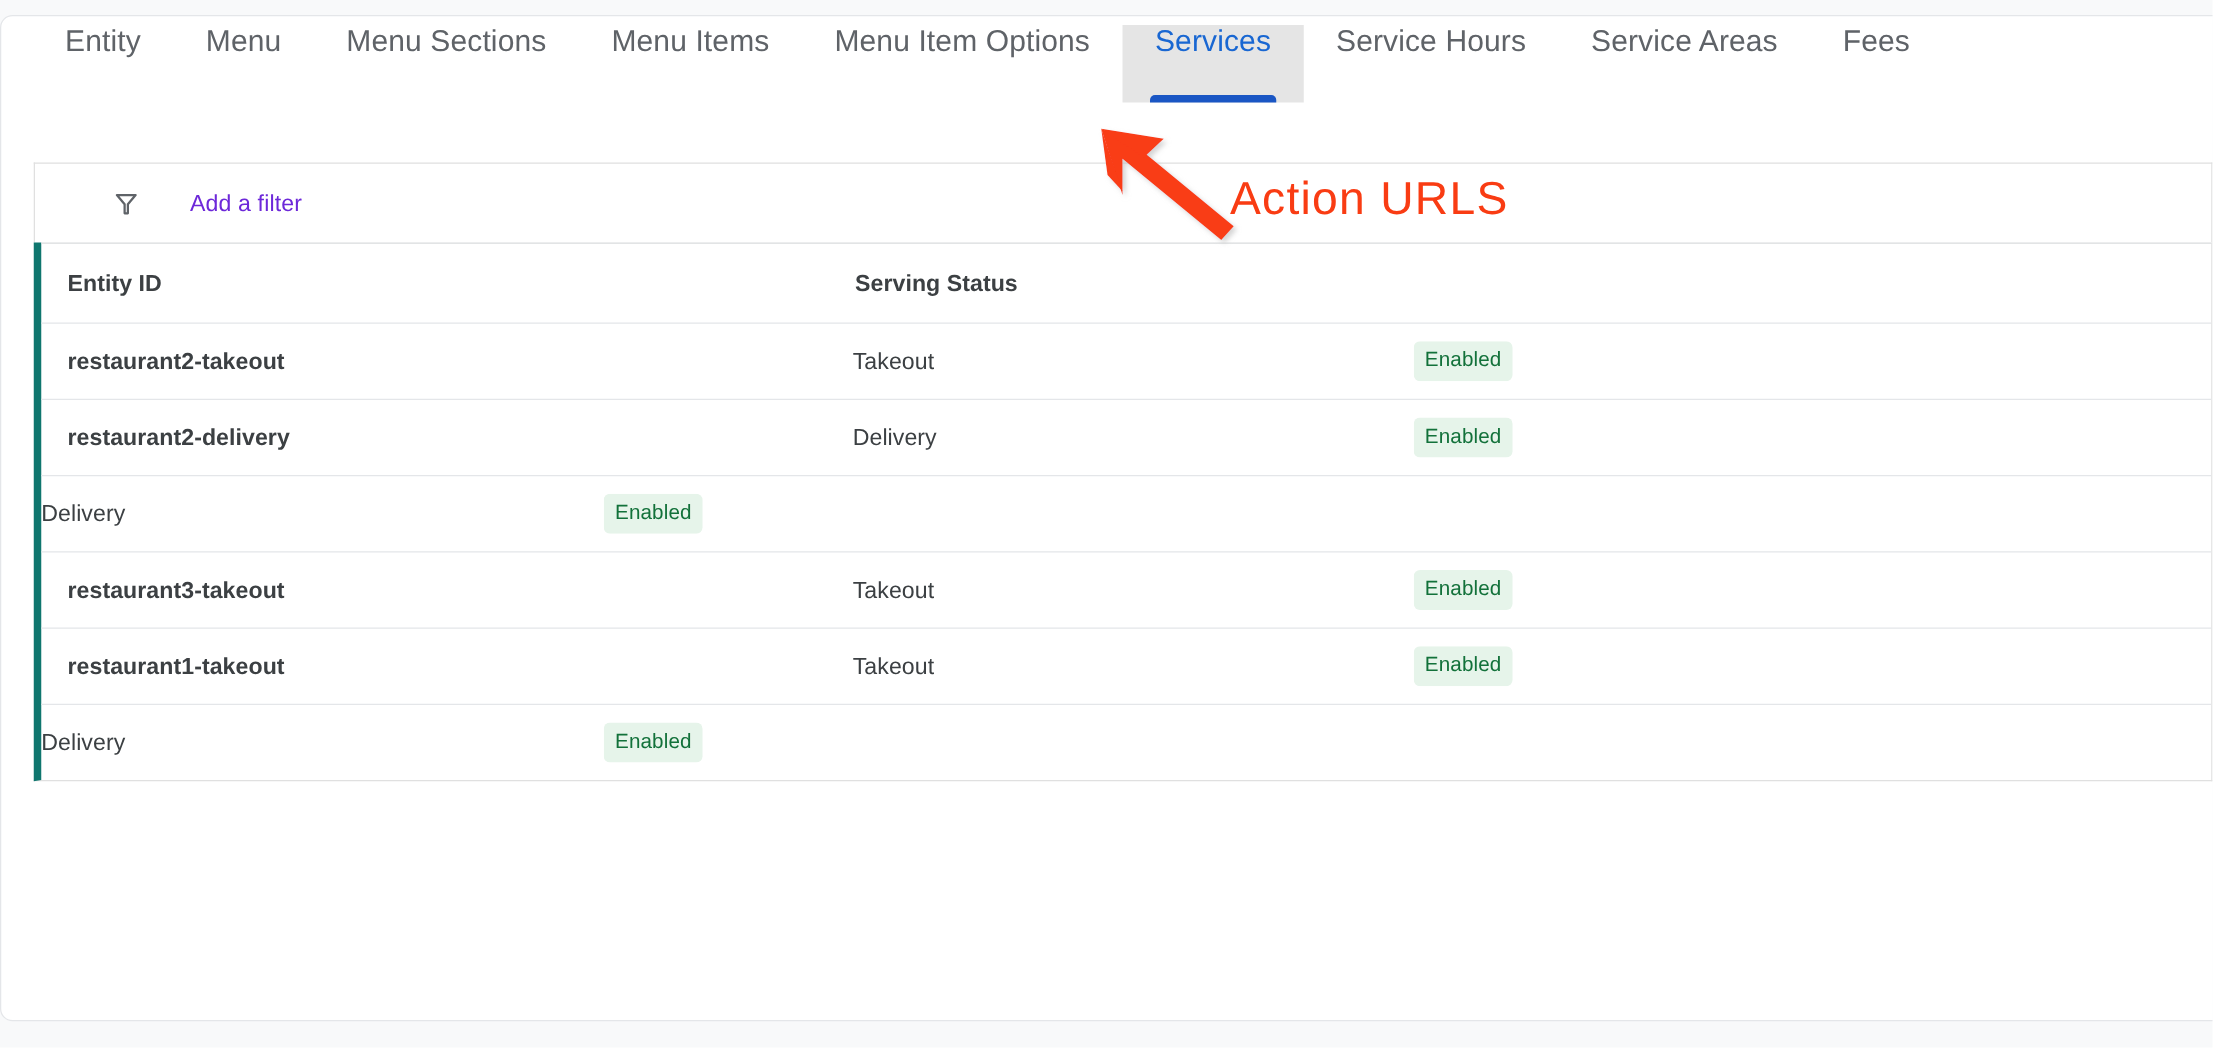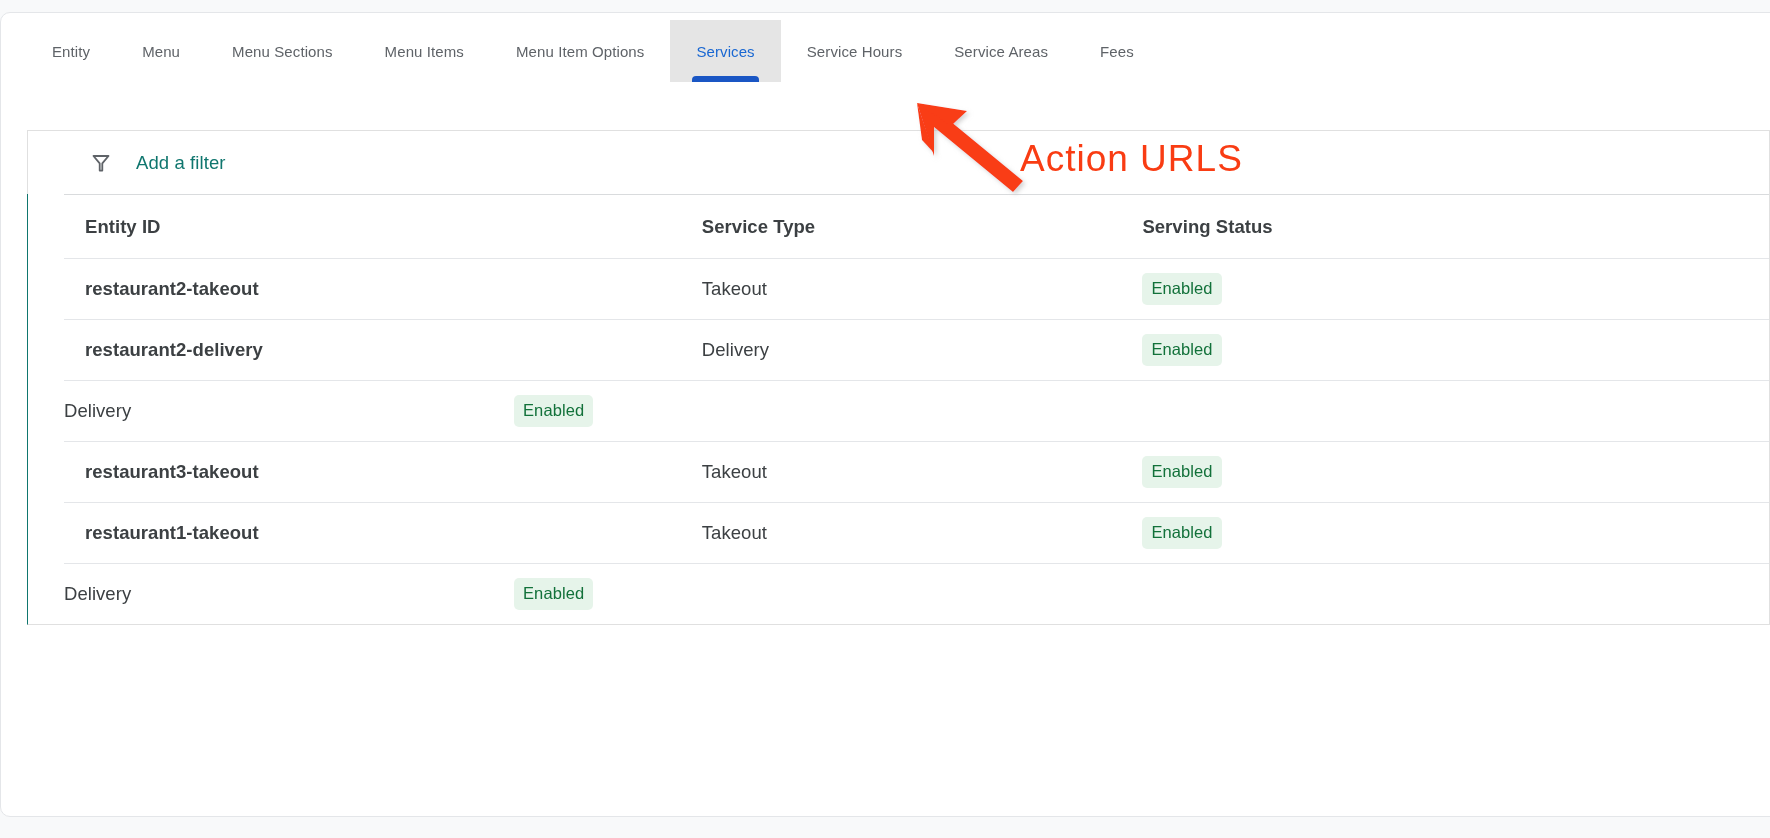--- a/index.html
+++ b/index.html
@@ -44,24 +44,24 @@
     width: 100%;
     display: flex;
     align-items: flex-start;
     padding-left: 26px;
   }
 
   .tab {
     position: relative;
     height: 62px;
     display: flex;
-    align-items: center;
+    align-items: flex-start;
     justify-content: center;
     padding: 0 26px;
-    font-size: 15px;
+    font-size: 24px;
     color: #5f6368;
     letter-spacing: .1px;
     cursor: pointer;
     white-space: nowrap;
     background: transparent;
     border: none;
     font-family: "Liberation Sans", sans-serif;
   }
 
   .tab.active {
@@ -97,37 +97,36 @@
   .filter-icon {
     width: 26px;
     height: 26px;
     margin-left: 60px;
     display: flex;
     align-items: center;
     justify-content: center;
   }
 
   .filter-placeholder {
-    margin-left: 22px;
+    margin-left: 38px;
     font-size: 18.5px;
-    color: #0f766e;
+    color: #6d28d9;
     letter-spacing: .1px;
   }
 
   
   .table {
     position: absolute;
     left: 27px;
     top: 194px;
     width: 1743px;
-    border-left: 1px solid #0f766e;
+    border-left: 6px solid #0f766e;
     border-right: 1px solid #e0e0e0;
     border-bottom: 1px solid #e0e0e0;
     background: #ffffff;
-    padding-left: 36px;
   }
 
   .trow {
     display: flex;
     align-items: center;
     height: 61px;
     border-top: 1px solid #e4e6e9;
   }
 
   .trow.header {
@@ -161,21 +160,20 @@
     padding: 7px 9px 8px 9px;
     border-radius: 5px;
     letter-spacing: .1px;
   }
 
   
   .annot-layer {
     position: absolute;
     inset: 0;
     pointer-events: none;
-    margin-left: 36px;
   }
 
   .annot-text {
     position: absolute;
     left: 984px;
     top: 138px;
     font-size: 37px;
     color: #f93c13;
     letter-spacing: 1px;
     white-space: nowrap;
@@ -228,21 +226,20 @@
         <path d="M4.5 5 L19.5 5 L13.3 12.4 L13.3 19.6 L10.7 19.6 L10.7 12.4 Z" fill="none" stroke="#5f6368" stroke-width="1.8" stroke-linejoin="round"></path>
       </svg>
     </span>
     <span class="filter-placeholder">Add a filter</span>
   </div>
 
   <div class="table">
 
     <div class="trow header">
       <div class="cell col-entity">Entity ID</div>
-      <div class="cell col-service">Service Type</div>
       <div class="cell col-status">Serving Status</div>
     </div>
 
     <div class="trow">
       <div class="cell col-entity">restaurant2-takeout</div>
       <div class="cell col-service">Takeout</div>
       <div class="cell col-status">
         <span class="badge">Enabled</span>
       </div>
     </div>

